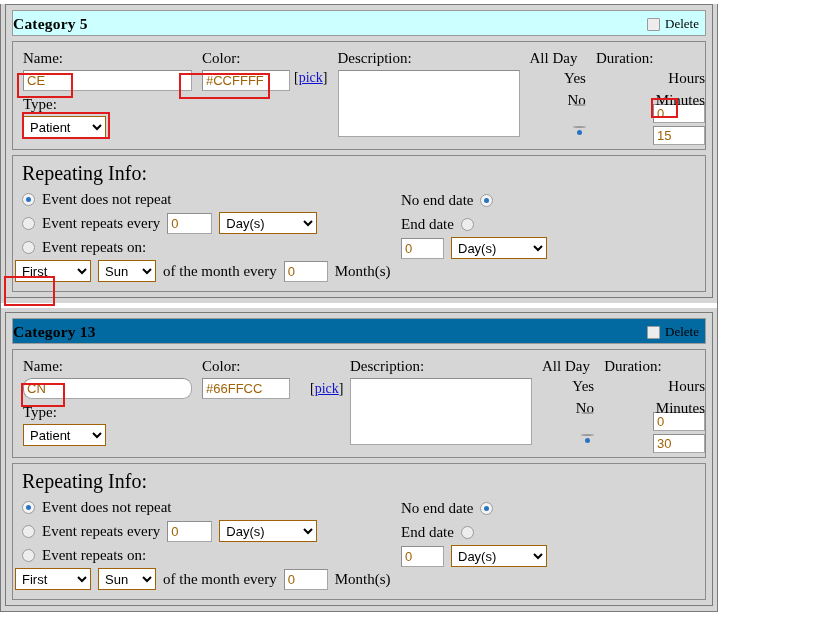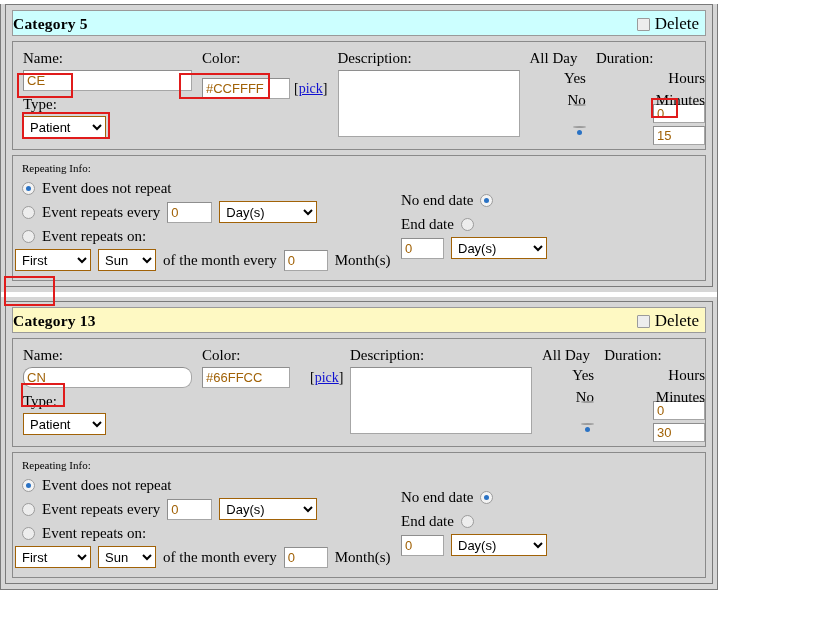--- a/index.html
+++ b/index.html
@@ -19,21 +19,21 @@
   .panel { margin: 4px 4px 5px 4px; border: 1px solid #7a7a7a; background:#d6d6d6; }
   .panel-sep { height: 5px; background:#fff; }
 
   .cat-header {
     height: 26px; line-height: 26px; position: relative;
     border: 1px solid #9a9a9a; margin: 5px 6px 0 6px;
     font-weight: bold; font-size: 15.5px; text-align: left;
   }
   .cat-title { letter-spacing: .2px; }
   .delete-wrap { position:absolute; right: 6px; top: 0; height:26px;
-                 display:flex; align-items:center; gap:5px; font-weight:normal; font-size:17px;}
+                 display:flex; align-items:center; gap:5px; font-weight:normal; font-size:13px;}
   .cbx { width: 13px; height: 13px; border: 1px solid #9b9b9b; background:#ededed;
          display:inline-block; border-radius:1px; }
 
   .section { margin: 5px 6px 5px 6px; border: 1px solid #8a8a8a; background:#d6d6d6;
              position: relative; }
 
   .top-grid { display:flex; padding: 7px 0 8px 0; }
   .col { padding-left: 10px; }
   .lbl { font-size: 15px; line-height: 19px; margin-bottom: 2px; }
 
@@ -56,21 +56,21 @@
   .radio { width: 13px; height: 13px; border-radius: 50%;
            border: 1px solid #9b9b9b; background: #ededed; display:inline-block;
            position: relative; vertical-align: middle; }
   .radio.on { background:#f3f3f3; }
   .radio.on::after { content:""; position:absolute; left:3px; top:3px;
                      width:5px; height:5px; border-radius:50%; background:#2a72c4; }
 
   .rowline { display:flex; align-items:flex-end; gap:17px; height: 22px; flex-direction: column; }
 
   .repeat { padding: 6px 0 7px 9px; position: relative; }
-  .rep-title { margin-bottom: 3px; font-size:11px; }
+  .rep-title { margin-bottom: 3px; font-size:20px; }
   .rep-row { display:flex; align-items:center; gap:7px; height:22px; margin-bottom:2px; }
   .enddate { position:absolute; left: 388px; top: 33px; }
   .ed-row { display:flex; align-items:center; gap:7px; height:22px; margin-bottom:2px;}
 
   .gobar { margin: 0 6px 6px 6px; border: 1px solid #8a8a8a; background:#d6d6d6;
            padding: 5px 0 5px 7px; position: relative; }
   button.go {
     font-family:"Liberation Sans", sans-serif; font-size:13px;
     width: 46px; height: 23px; background:#e4e4e4;
     border: 1px solid #8d8d8d; border-radius:3px; color:#000; cursor:pointer;
@@ -103,21 +103,21 @@
             <div class="lbl">Name:</div>
             <input class="txt" style="width: 169px;" id="p1name" value="CE">
             <div class="lbl" style="margin-top:4px;">Type:</div>
             <select class="sel" style="width:83px;" id="p1type">
               <option>Patient</option>
             </select>
           </div>
 
           <div class="col" style="width:148px;">
             <div class="lbl">Color:</div>
-            <span style="display:inline-flex;align-items:center;gap:4px;margin-top:8px;">
+            <span style="display:inline-flex;gap:4px;">
               <input class="txt" style="width: 88px;" id="p1color" value="#CCFFFF">
               <span class="pick-wrap">[<a href="#" class="pick">pick</a>]</span>
             </span>
           </div>
 
           <div class="col" style="width:192px;">
             <div class="lbl">Description:</div>
             <textarea class="desc" style=""></textarea>
           </div>
 
@@ -201,21 +201,21 @@
           </div>
         </div>
       </div>
 
     </div>
 
     <div class="panel-sep"></div>
 
     <div class="panel">
 
-      <div class="cat-header" id="hdr2" style="background: #fef9c3;">
+      <div class="cat-header" id="hdr2" style="background: #0369a1;">
         <span class="cat-title">Category 13</span>
         <span class="delete-wrap">
           <span class="cbx"></span>
           <span>Delete</span>
         </span>
       </div>
 
       <div class="section">
         <div class="top-grid">
 

